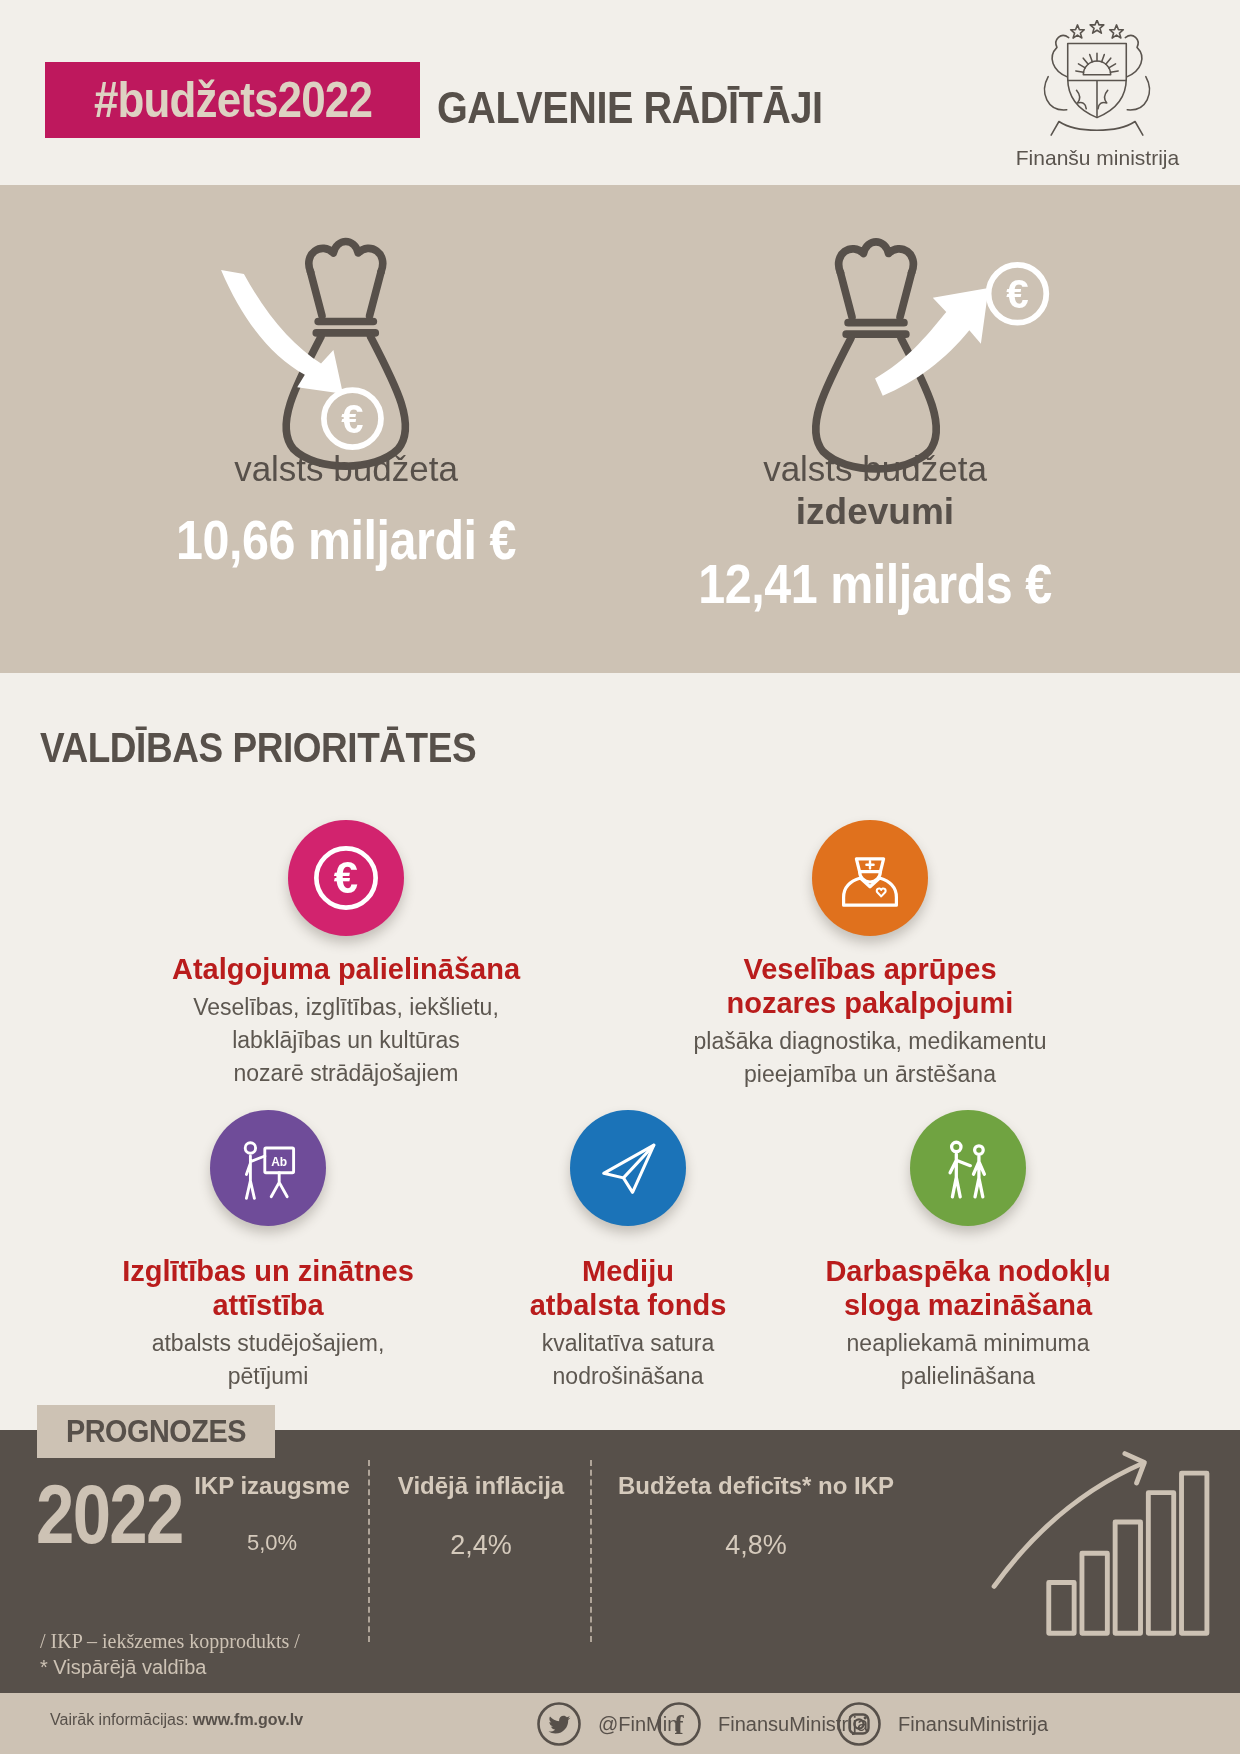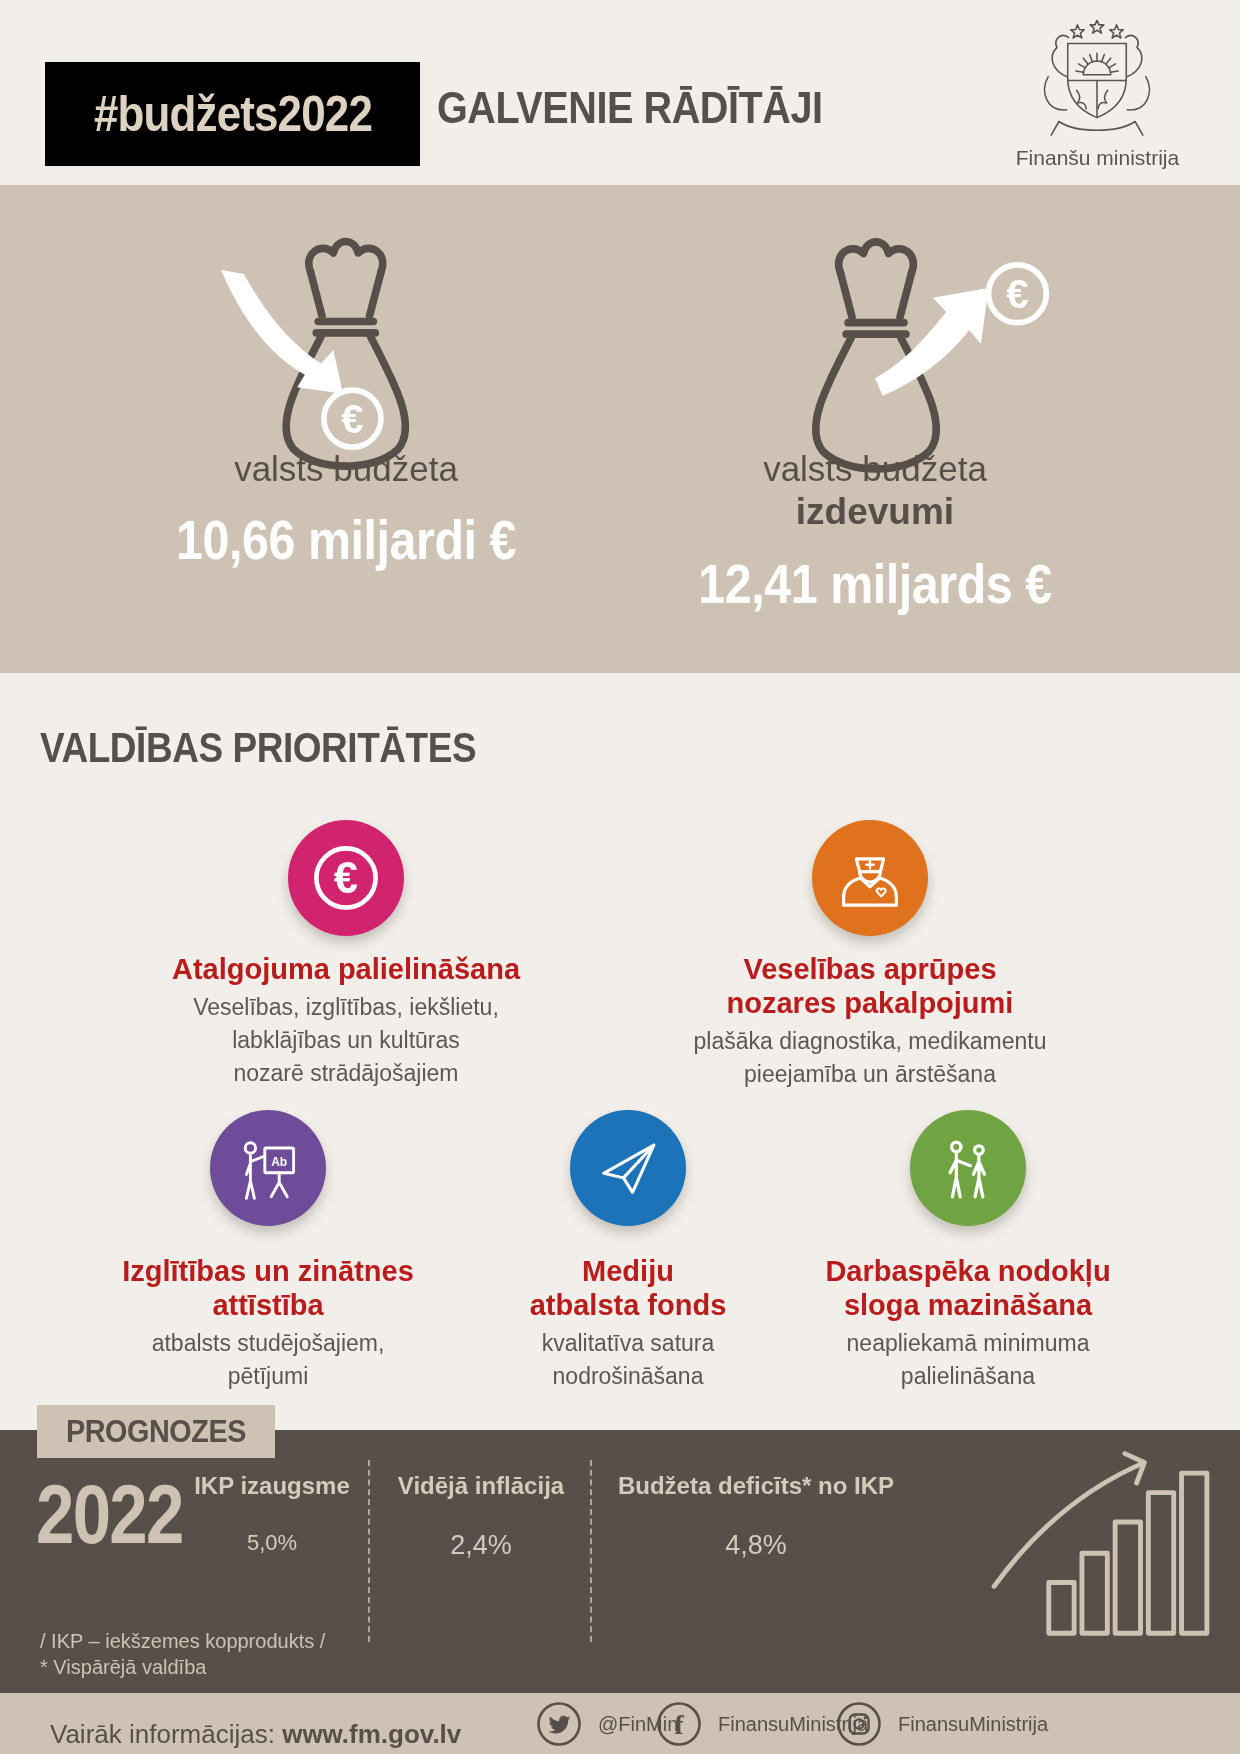--- a/index.html
+++ b/index.html
@@ -4,21 +4,21 @@
 <style>
   html,body{margin:0;padding:0;background:#888;}
   .page{position:relative;width:1240px;height:1754px;margin:0 auto;background:#f2efea;
         font-family:"Liberation Sans","DejaVu Sans",sans-serif;color:#57504a;overflow:hidden;}
   .abs{position:absolute;}
   .pre{white-space:pre-line;}
   .condL{transform:scaleX(0.88);transform-origin:left center;letter-spacing:-0.5px;}
   .condC{transform:scaleX(0.88);transform-origin:center;letter-spacing:-0.5px;}
 
   
-  .hash-box{left:45px;top:62px;width:375px;height:104px;background:#000000;
+  .hash-box{left:45px;top:62px;width:375px;height:76px;background:#be185d;
             display:flex;align-items:center;justify-content:center;}
   .hash-text{color:#ddd2c2;font-size:50px;font-weight:bold;letter-spacing:-1px;
              transform:scaleX(0.88);transform-origin:center;white-space:nowrap;}
   .main-title{left:437px;top:82px;font-size:45px;font-weight:bold;white-space:nowrap;}
   .ministry{left:1005px;top:146px;width:185px;font-size:21px;text-align:center;color:#5a544e;}
 
   
   .band{left:0;top:185px;width:1240px;height:488px;background:#cdc2b4;}
   .budget-col{top:448px;width:460px;text-align:center;}
   .b-label{font-size:35px;line-height:42px;color:#57504a;}
@@ -42,21 +42,21 @@
   .prog-text{font-size:32px;font-weight:bold;color:#57504a;transform:scaleX(0.9);letter-spacing:-0.5px;}
   .year{left:36px;top:1466px;font-size:84px;font-weight:bold;color:#cdc2b4;
         transform:scaleX(0.82);transform-origin:left center;letter-spacing:-2px;}
   .stat{position:absolute;text-align:center;}
   .stat-label{font-size:24px;font-weight:bold;color:#d5cabc;white-space:nowrap;}
   .vsep{position:absolute;top:1460px;height:182px;width:0;border-left:2px dashed rgba(205,194,180,0.75);}
   .footnote{left:40px;font-size:20px;color:#cdc2b4;}
 
   
   .bottombar{left:0;top:1693px;width:1240px;height:61px;background:#cdc2b4;}
-  .moreinfo{left:50px;top:1711px;font-size:26px;color:#57504a;margin-top:8px;}
+  .moreinfo{left:50px;top:1711px;font-size:16px;color:#57504a;}
   .moreinfo b{font-weight:bold;}
   .social{position:absolute;top:1701px;display:flex;align-items:center;gap:16px;}
   .social .handle{font-size:20px;color:#57504a;white-space:nowrap;}
 </style>
 </head>
 <body>
 
 <div class="page">
 
   <div class="abs hash-box">
@@ -230,21 +230,21 @@
       <rect x="62" y="148" width="26" height="52"></rect>
       <rect x="96" y="118" width="26" height="82"></rect>
       <rect x="130" y="86" width="26" height="114"></rect>
       <rect x="164" y="56" width="26" height="144"></rect>
       <rect x="198" y="36" width="26" height="164"></rect>
       <path d="M6,152 C48,94 98,52 158,26"></path>
       <path d="M140,16 L160,25 L152,46"></path>
     </g>
   </svg>
 
-  <div class="abs footnote" style="top:1630px;">/ IKP – iekšzemes kopprodukts /</div>
+  <div class="abs footnote" style="top:1630px;font-family:Liberation Serif, serif;">/ IKP – iekšzemes kopprodukts /</div>
   <div class="abs footnote" style="top:1656px;">* Vispārējā valdība</div>
 
   <div class="abs bottombar"></div>
 
   <div class="abs moreinfo"><span>Vairāk informācijas: </span><b>www.fm.gov.lv</b></div>
 
   <div class="social" style="left:536px;">
     <svg width="46" height="46" viewBox="0 0 46 46">
       <circle cx="23" cy="23" r="20.5" fill="none" stroke="#57504a" stroke-width="2.6"></circle>
       <path fill="#57504a" d="M34.4,16.8c-0.8,0.4-1.7,0.6-2.6,0.8c0.9-0.6,1.6-1.5,2-2.5c-0.9,0.5-1.9,0.9-2.9,1.1

